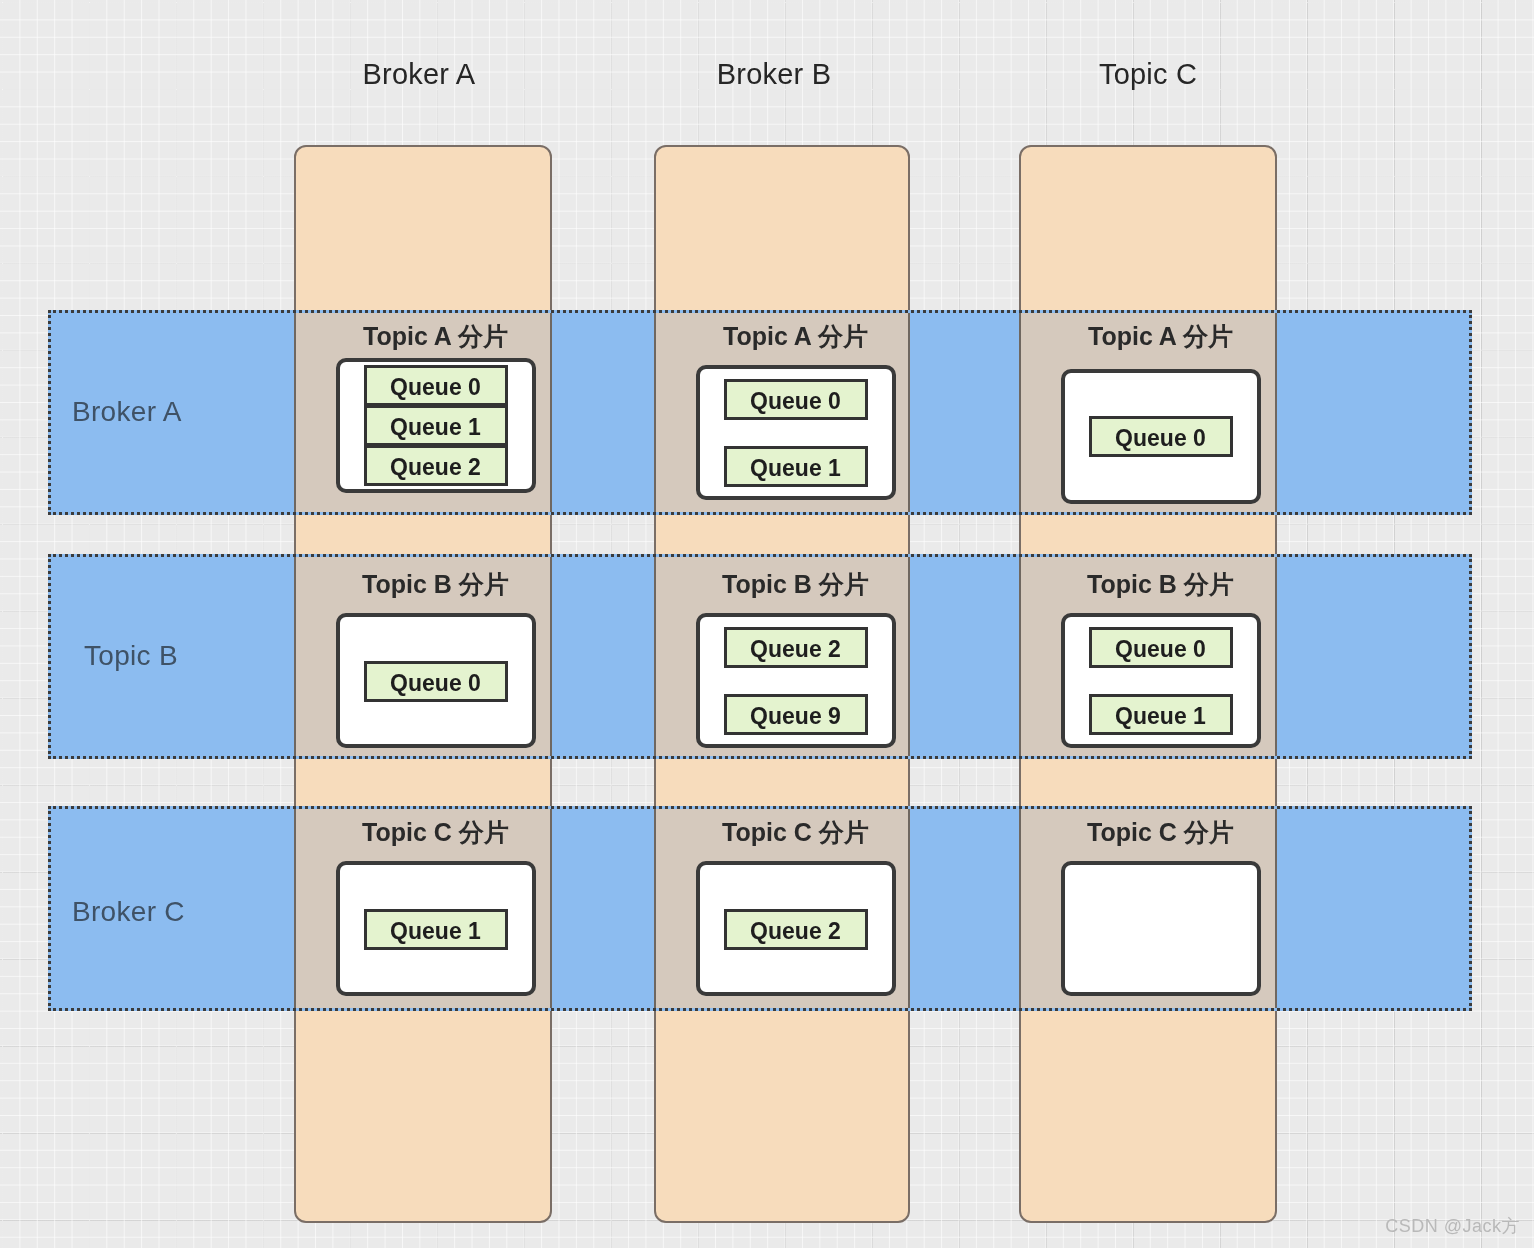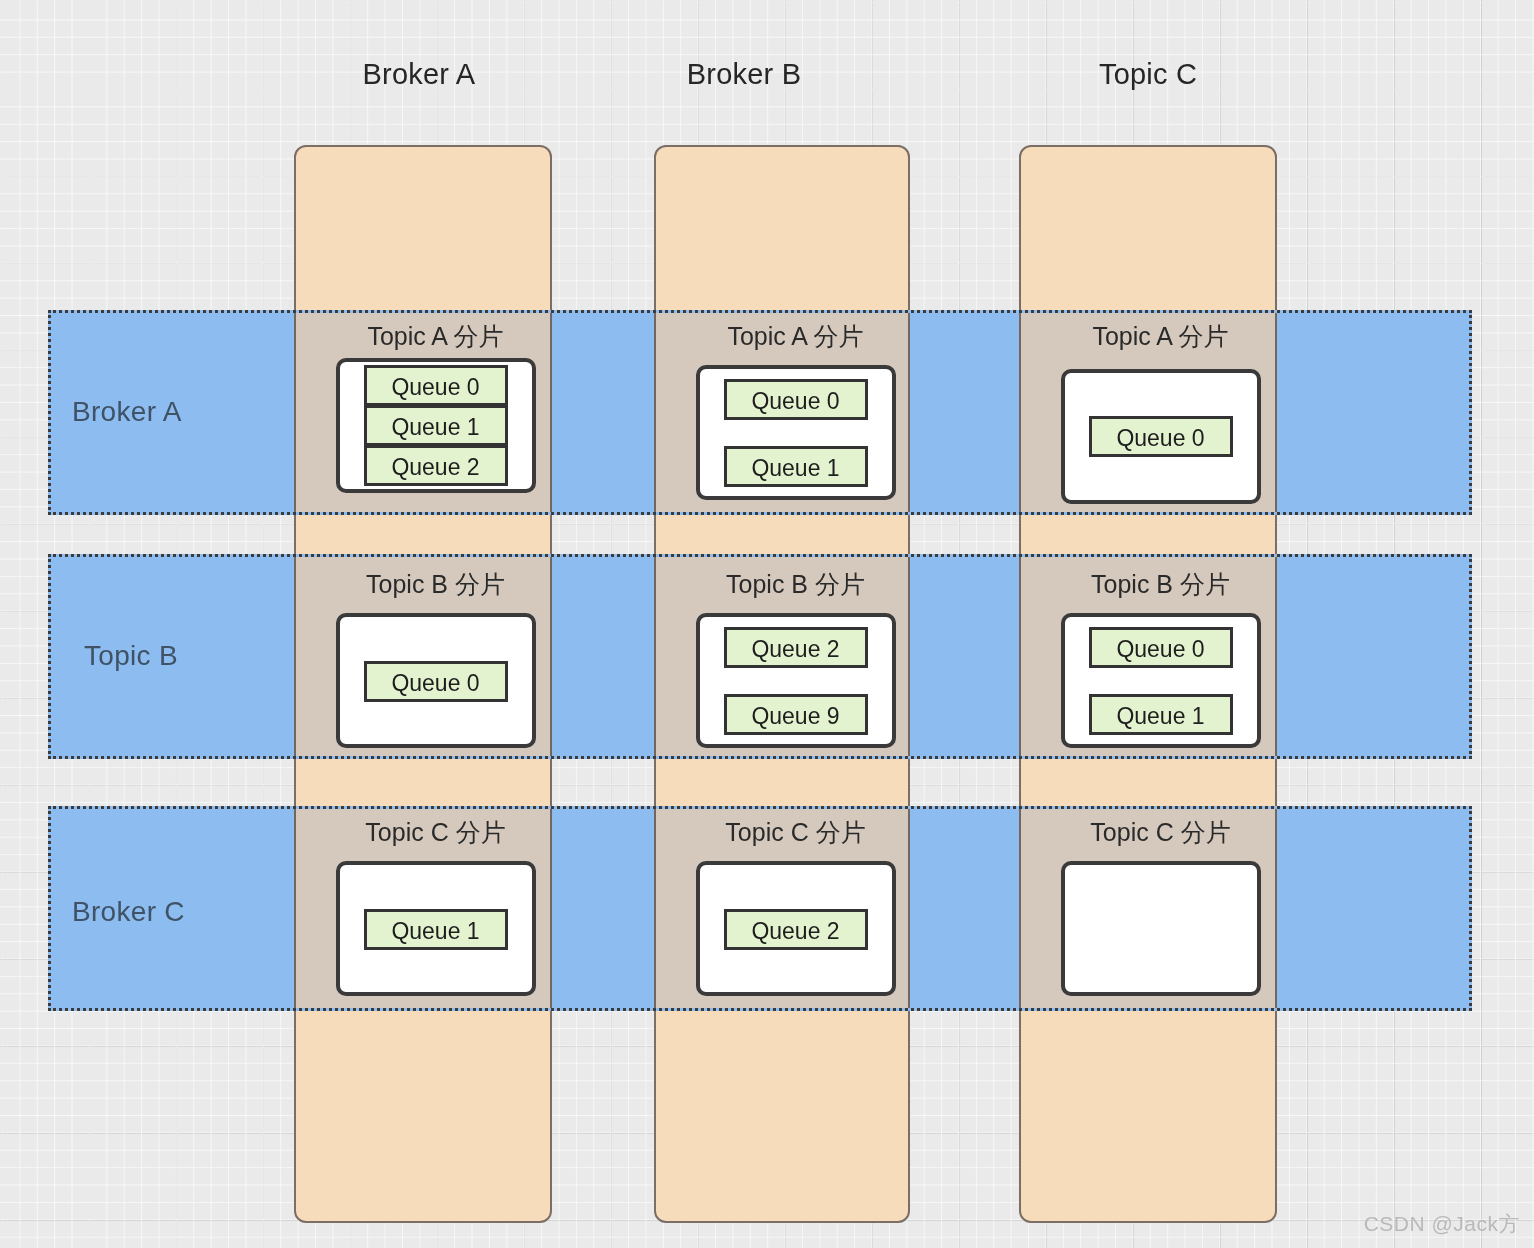--- a/index.html
+++ b/index.html
@@ -77,20 +77,21 @@
     background: #d5c9bd;
     box-sizing: border-box;
     border-left: 2px solid #6f6760;
     border-right: 2px solid #6f6760;
   }
 
   
   .shard {
     position: absolute;
     width: 279px;
+    font-weight: bold;
   }
   .shard-title {
     text-align: center;
     font-size: 25px;
     color: #2a2a2a;
     height: 32px;
     line-height: 32px;
     white-space: nowrap;
   }
   .partition-box {
@@ -118,36 +119,36 @@
 
   
   .partition-box.gap > .queue + .queue { margin-top: 26px; }
   .partition-box.tight > .queue + .queue { margin-top: -1px; }
 
   
   #watermark {
     position: absolute;
     right: 14px;
     bottom: 10px;
-    font-size: 21px;
+    font-size: 18px;
     color: #b9b9b9;
     letter-spacing: 0.5px;
   }
 </style>
 </head>
 <body>
 
 <div id="canvas">
 
   <div class="broker-col" style="left:294px;width:258px;"></div>
   <div class="broker-col" style="left:654px;width:256px;"></div>
   <div class="broker-col" style="left:1019px;width:258px;"></div>
 
   <div class="broker-title" style="left:290px;width:258px;">Broker A</div>
-  <div class="broker-title" style="left:616px;width:256px;">Broker B</div>
+  <div class="broker-title" style="left:646px;width:256px;">Broker B</div>
   <div class="broker-title" style="left:1019px;width:258px;">Topic C</div>
 
   <div class="topic-band" style="top:310px;"></div>
   <div class="topic-band" style="top:554px;"></div>
   <div class="topic-band" style="top:806px;"></div>
 
   <div class="overlap" style="left:294px;width:258px;top:313px;height:199px;"></div>
   <div class="overlap" style="left:654px;width:256px;top:313px;height:199px;"></div>
   <div class="overlap" style="left:1019px;width:258px;top:313px;height:199px;"></div>
 

